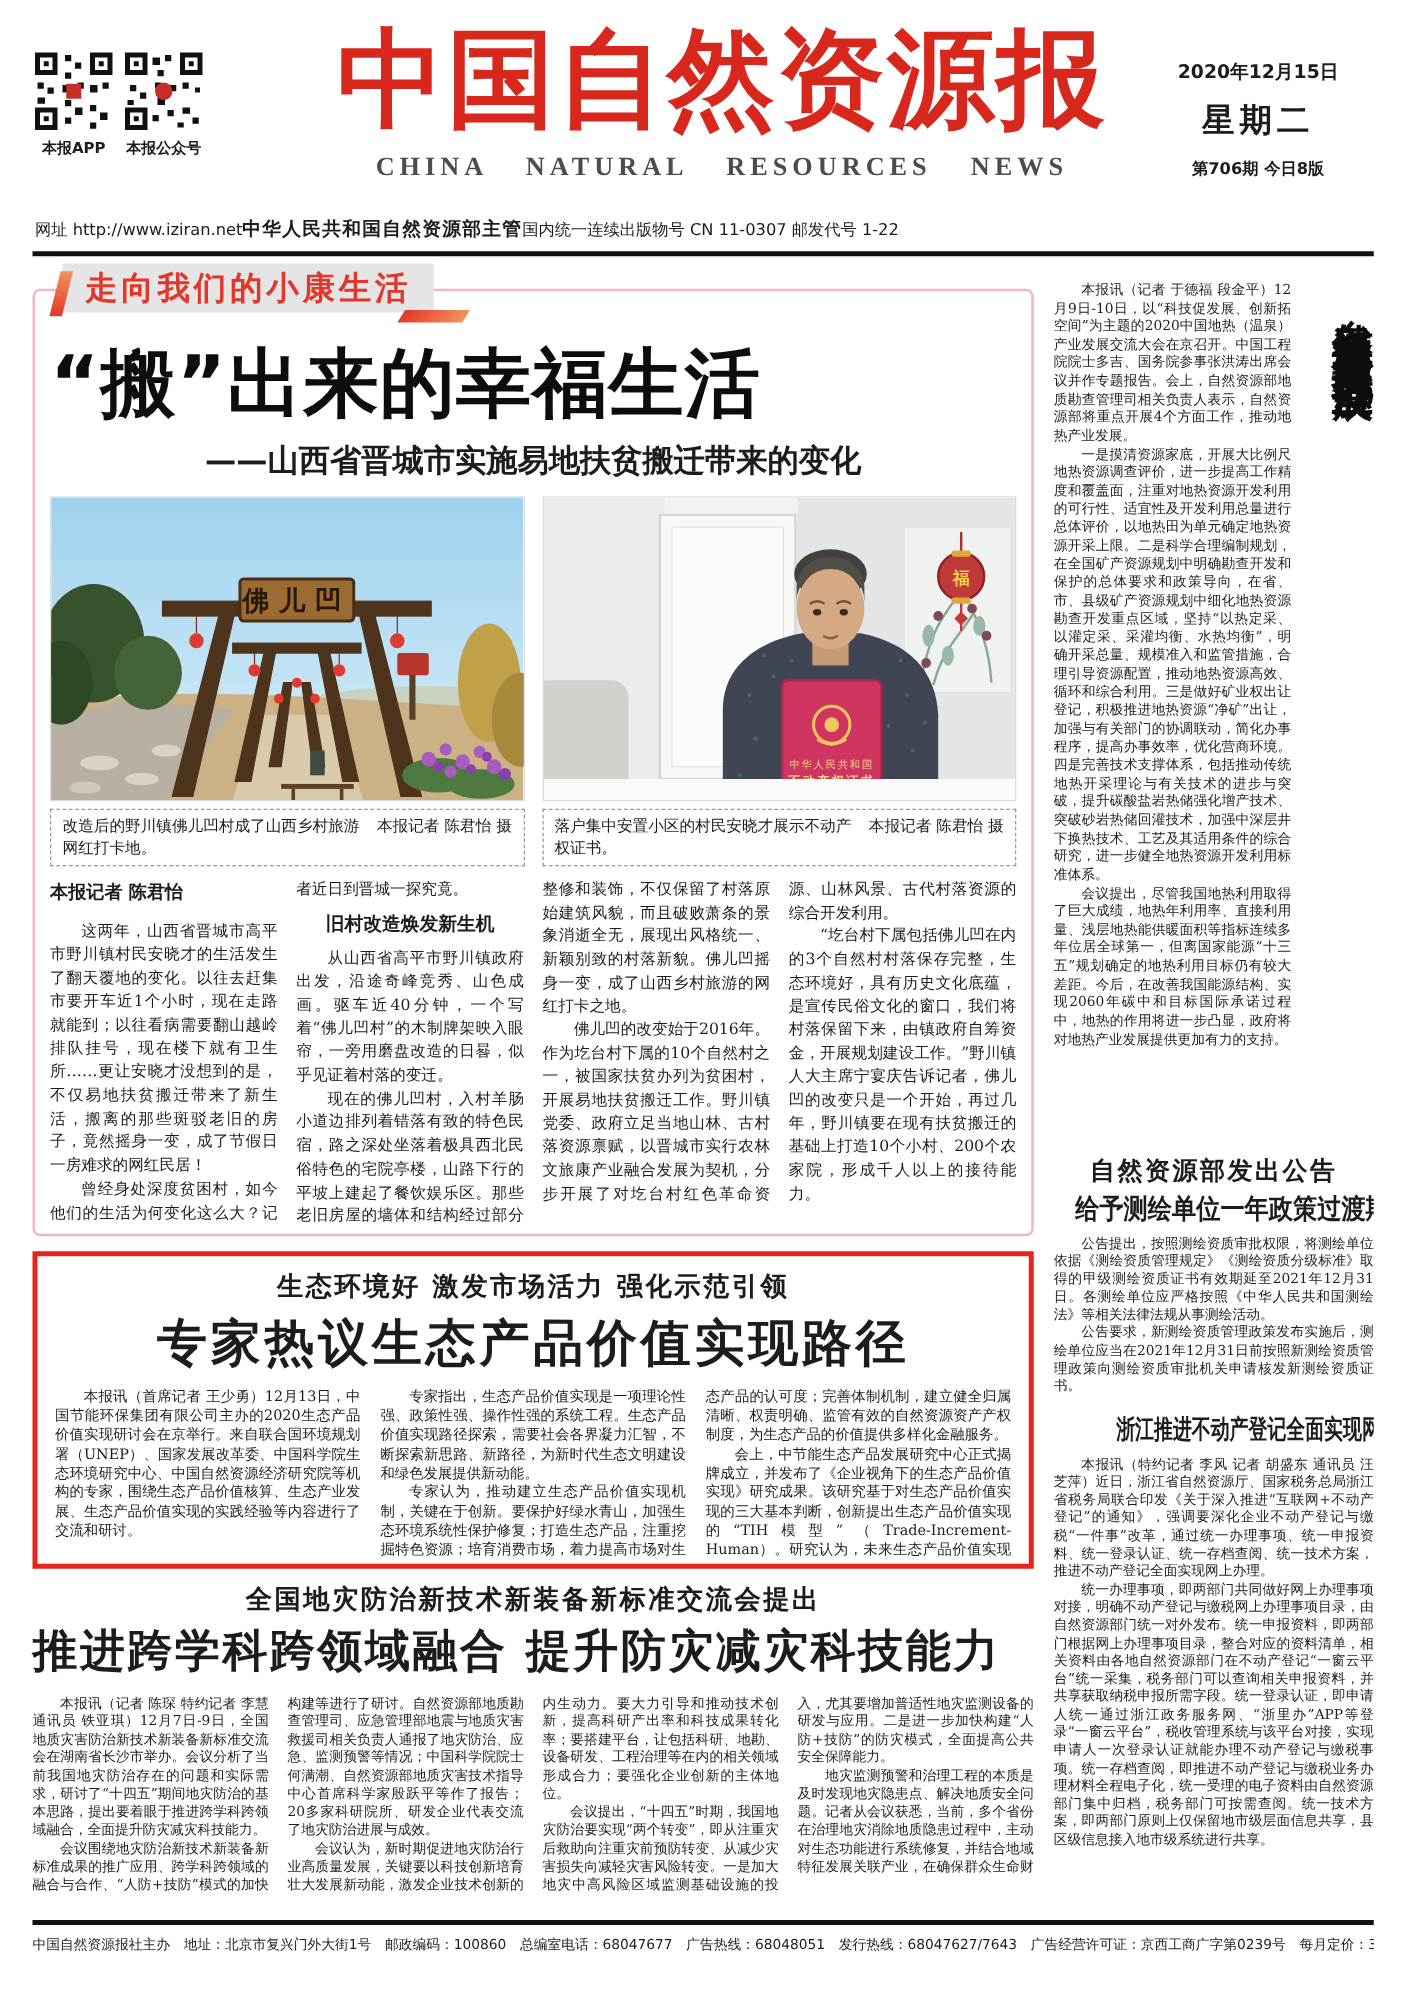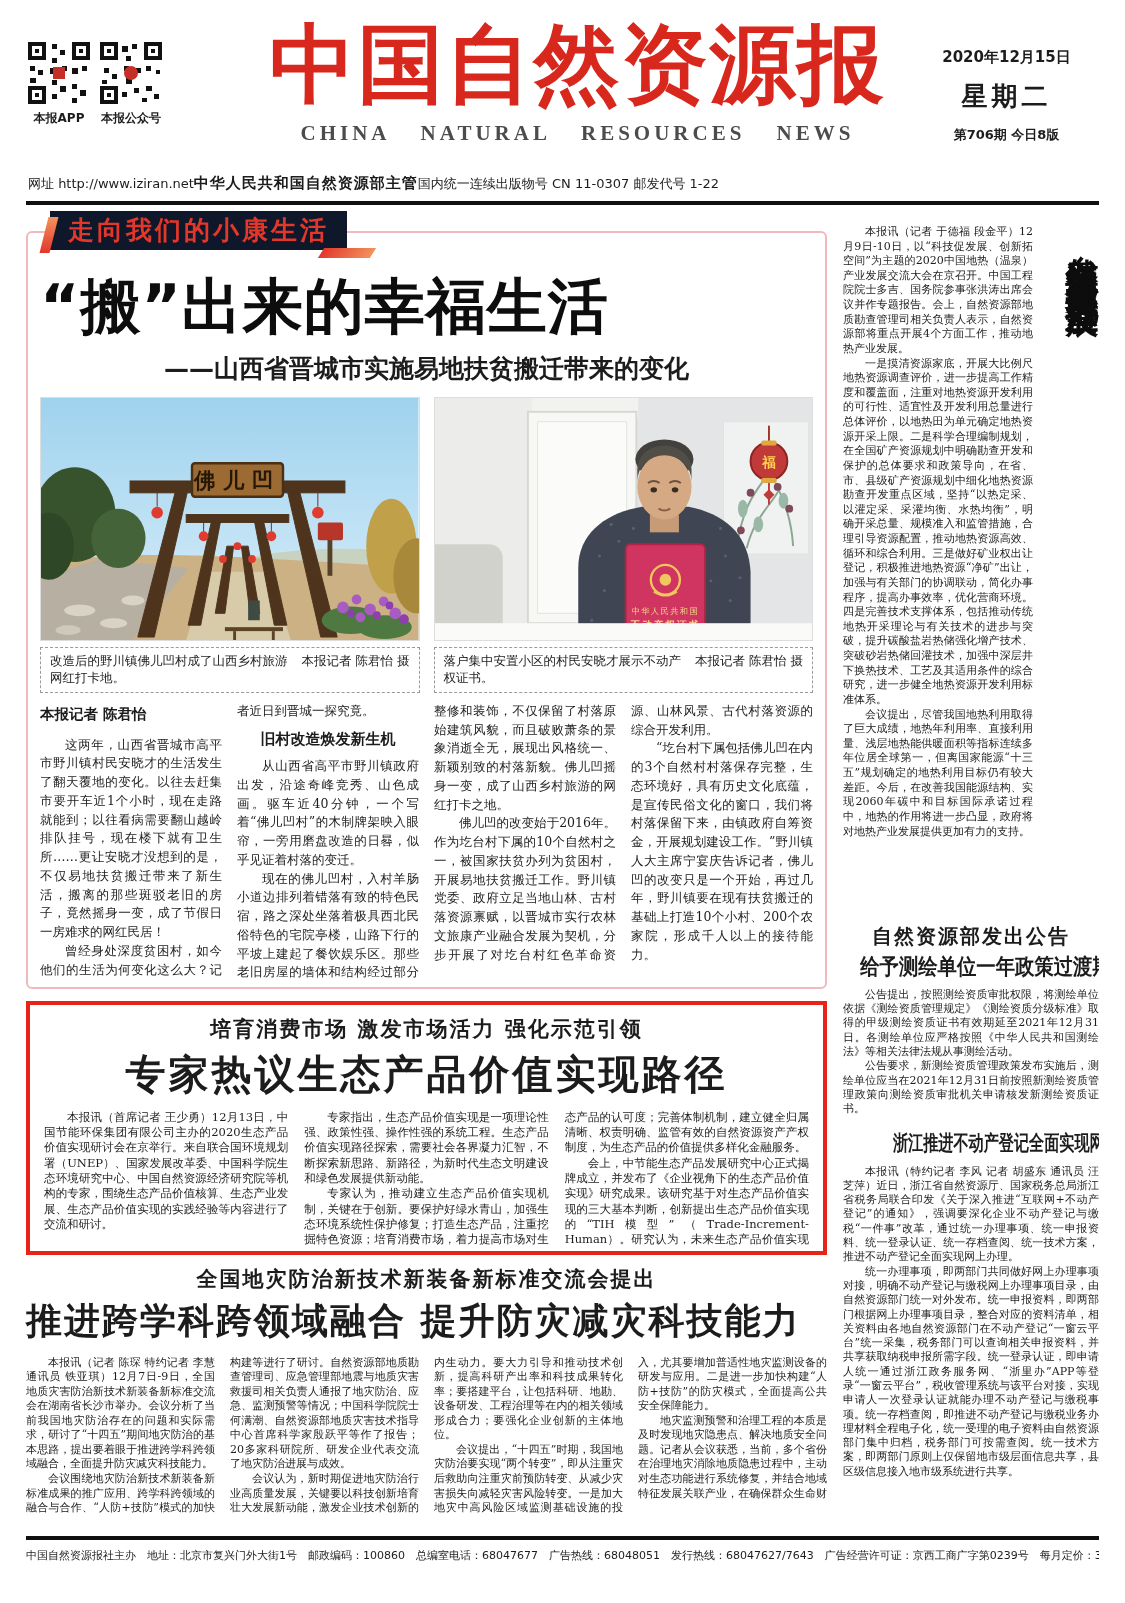--- a/index.html
+++ b/index.html
@@ -42,21 +42,21 @@
   .content { display:flex; gap:16px; padding:14px 26px 0 26px; }
   .left-col { width:801px; }
   .right-col { width:256px; overflow:hidden; }
 
   
   .main-frame {
     position:relative; border:2px solid #f2b9bd; border-radius:6px;
     padding:8px 12px 10px 12px; height:758px; margin-top:12px;
   }
   .banner {
-    position:absolute; top:-22px; left:22px; background:#0f172a; padding:2px 18px;
+    position:absolute; top:-22px; left:22px; background:#e5e5e5; padding:2px 18px;
     color:#e2372b; font-weight:900; font-size:26px; letter-spacing:3px;
   }
   .banner::before {
     content:""; position:absolute; left:-6px; top:6px; width:10px; height:36px;
     background:linear-gradient(180deg,#f2935c,#e2372b); transform:skewX(-14deg);
   }
   .banner::after {
     content:""; position:absolute; right:-26px; bottom:-8px; width:52px; height:10px;
     background:linear-gradient(90deg,#e2372b,#f2935c); transform:skewX(-32deg);
   }
@@ -396,21 +396,21 @@
         <div class="crosshead">旧村改造焕发新生机</div>
         <p class="para">从山西省高平市野川镇政府出发，沿途奇峰竞秀、山色成画。驱车近40分钟，一个写着“佛儿凹村”的木制牌架映入眼帘，一旁用磨盘改造的日晷，似乎见证着村落的变迁。</p>
         <p class="para">现在的佛儿凹村，入村羊肠小道边排列着错落有致的特色民宿，路之深处坐落着极具西北民俗特色的宅院亭楼，山路下行的平坡上建起了餐饮娱乐区。那些老旧房屋的墙体和结构经过部分整修和装饰，不仅保留了村落原始建筑风貌，而且破败萧条的景象消逝全无，展现出风格统一、新颖别致的村落新貌。佛儿凹摇身一变，成了山西乡村旅游的网红打卡之地。</p>
         <p class="para">佛儿凹的改变始于2016年。作为圪台村下属的10个自然村之一，被国家扶贫办列为贫困村，开展易地扶贫搬迁工作。野川镇党委、政府立足当地山林、古村落资源禀赋，以晋城市实行农林文旅康产业融合发展为契机，分步开展了对圪台村红色革命资源、山林风景、古代村落资源的综合开发利用。</p>
         <p class="para">“圪台村下属包括佛儿凹在内的3个自然村村落保存完整，生态环境好，具有历史文化底蕴，是宣传民俗文化的窗口，我们将村落保留下来，由镇政府自筹资金，开展规划建设工作。”野川镇人大主席宁宴庆告诉记者，佛儿凹的改变只是一个开始，再过几年，野川镇要在现有扶贫搬迁的基础上打造10个小村、200个农家院，形成千人以上的接待能力。</p>
 
       </div>
     </div>
 
     <div class="eco-box">
-      <div class="kicker hei">培育消费市场 激发市场活力 强化示范引领</div>
+      <div class="kicker hei">生态环境好 激发市场活力 强化示范引领</div>
       <div class="headline2 hei">专家热议生态产品价值实现路径</div>
       <div class="eco-body">
         <p class="para">本报讯（首席记者 王少勇）12月13日，中国节能环保集团有限公司主办的2020生态产品价值实现研讨会在京举行。来自联合国环境规划署（UNEP）、国家发展改革委、中国科学院生态环境研究中心、中国自然资源经济研究院等机构的专家，围绕生态产品价值核算、生态产业发展、生态产品价值实现的实践经验等内容进行了交流和研讨。</p>
         <p class="para">专家指出，生态产品价值实现是一项理论性强、政策性强、操作性强的系统工程。生态产品价值实现路径探索，需要社会各界凝力汇智，不断探索新思路、新路径，为新时代生态文明建设和绿色发展提供新动能。</p>
         <p class="para">专家认为，推动建立生态产品价值实现机制，关键在于创新。要保护好绿水青山，加强生态环境系统性保护修复；打造生态产品，注重挖掘特色资源；培育消费市场，着力提高市场对生态产品的认可度；完善体制机制，建立健全归属清晰、权责明确、监管有效的自然资源资产产权制度，为生态产品的价值提供多样化金融服务。</p>
         <p class="para">会上，中节能生态产品发展研究中心正式揭牌成立，并发布了《企业视角下的生态产品价值实现》研究成果。该研究基于对生态产品价值实现的三大基本判断，创新提出生态产品价值实现的“TIH模型”（Trade-Increment-Human）。研究认为，未来生态产品价值实现要做好三方面工作：一是持续提供制度供给，推动建立健全生态产品价值实现政策体系，完善考核机制，发挥政府在制度设计、经济补偿、绩效考核等方面的主导作用。二是激发市场活力，促进健全生态产品经营开发机制，激发企业活力，突出市场在优化资源配置中的决定性作用。三是强化示范引领，探索建立生态产品价值实现推进机制，发布生态产品价值实现指导意见和路径指南。</p>
       </div>
     </div>
 
     <div class="bottom-sec">

